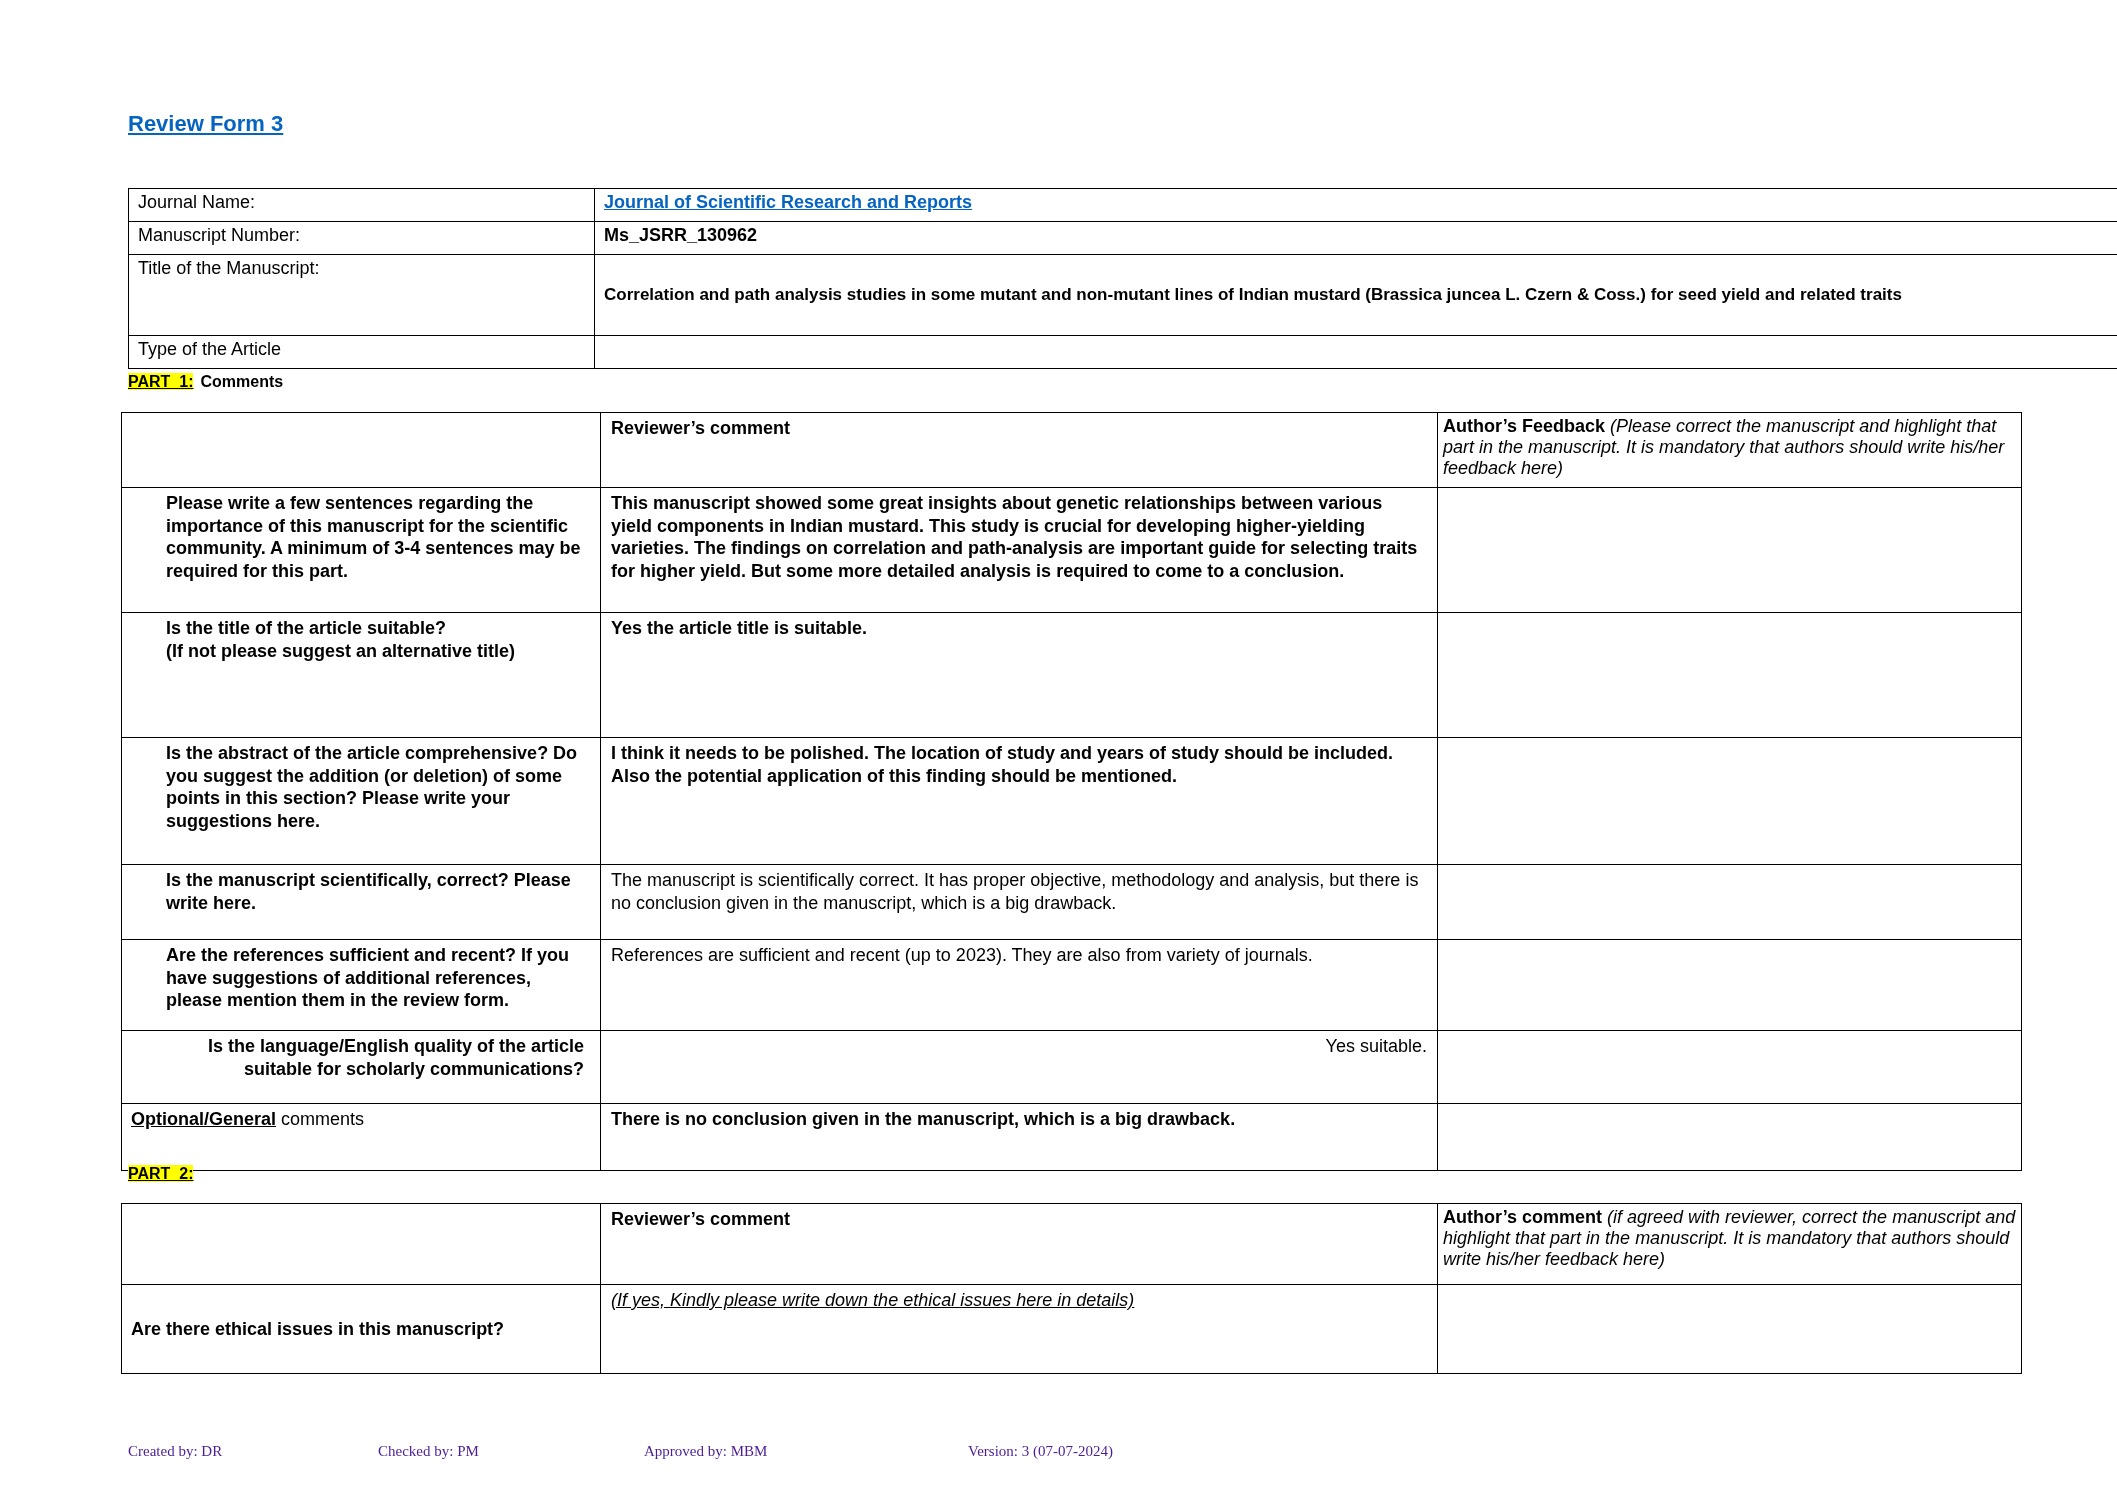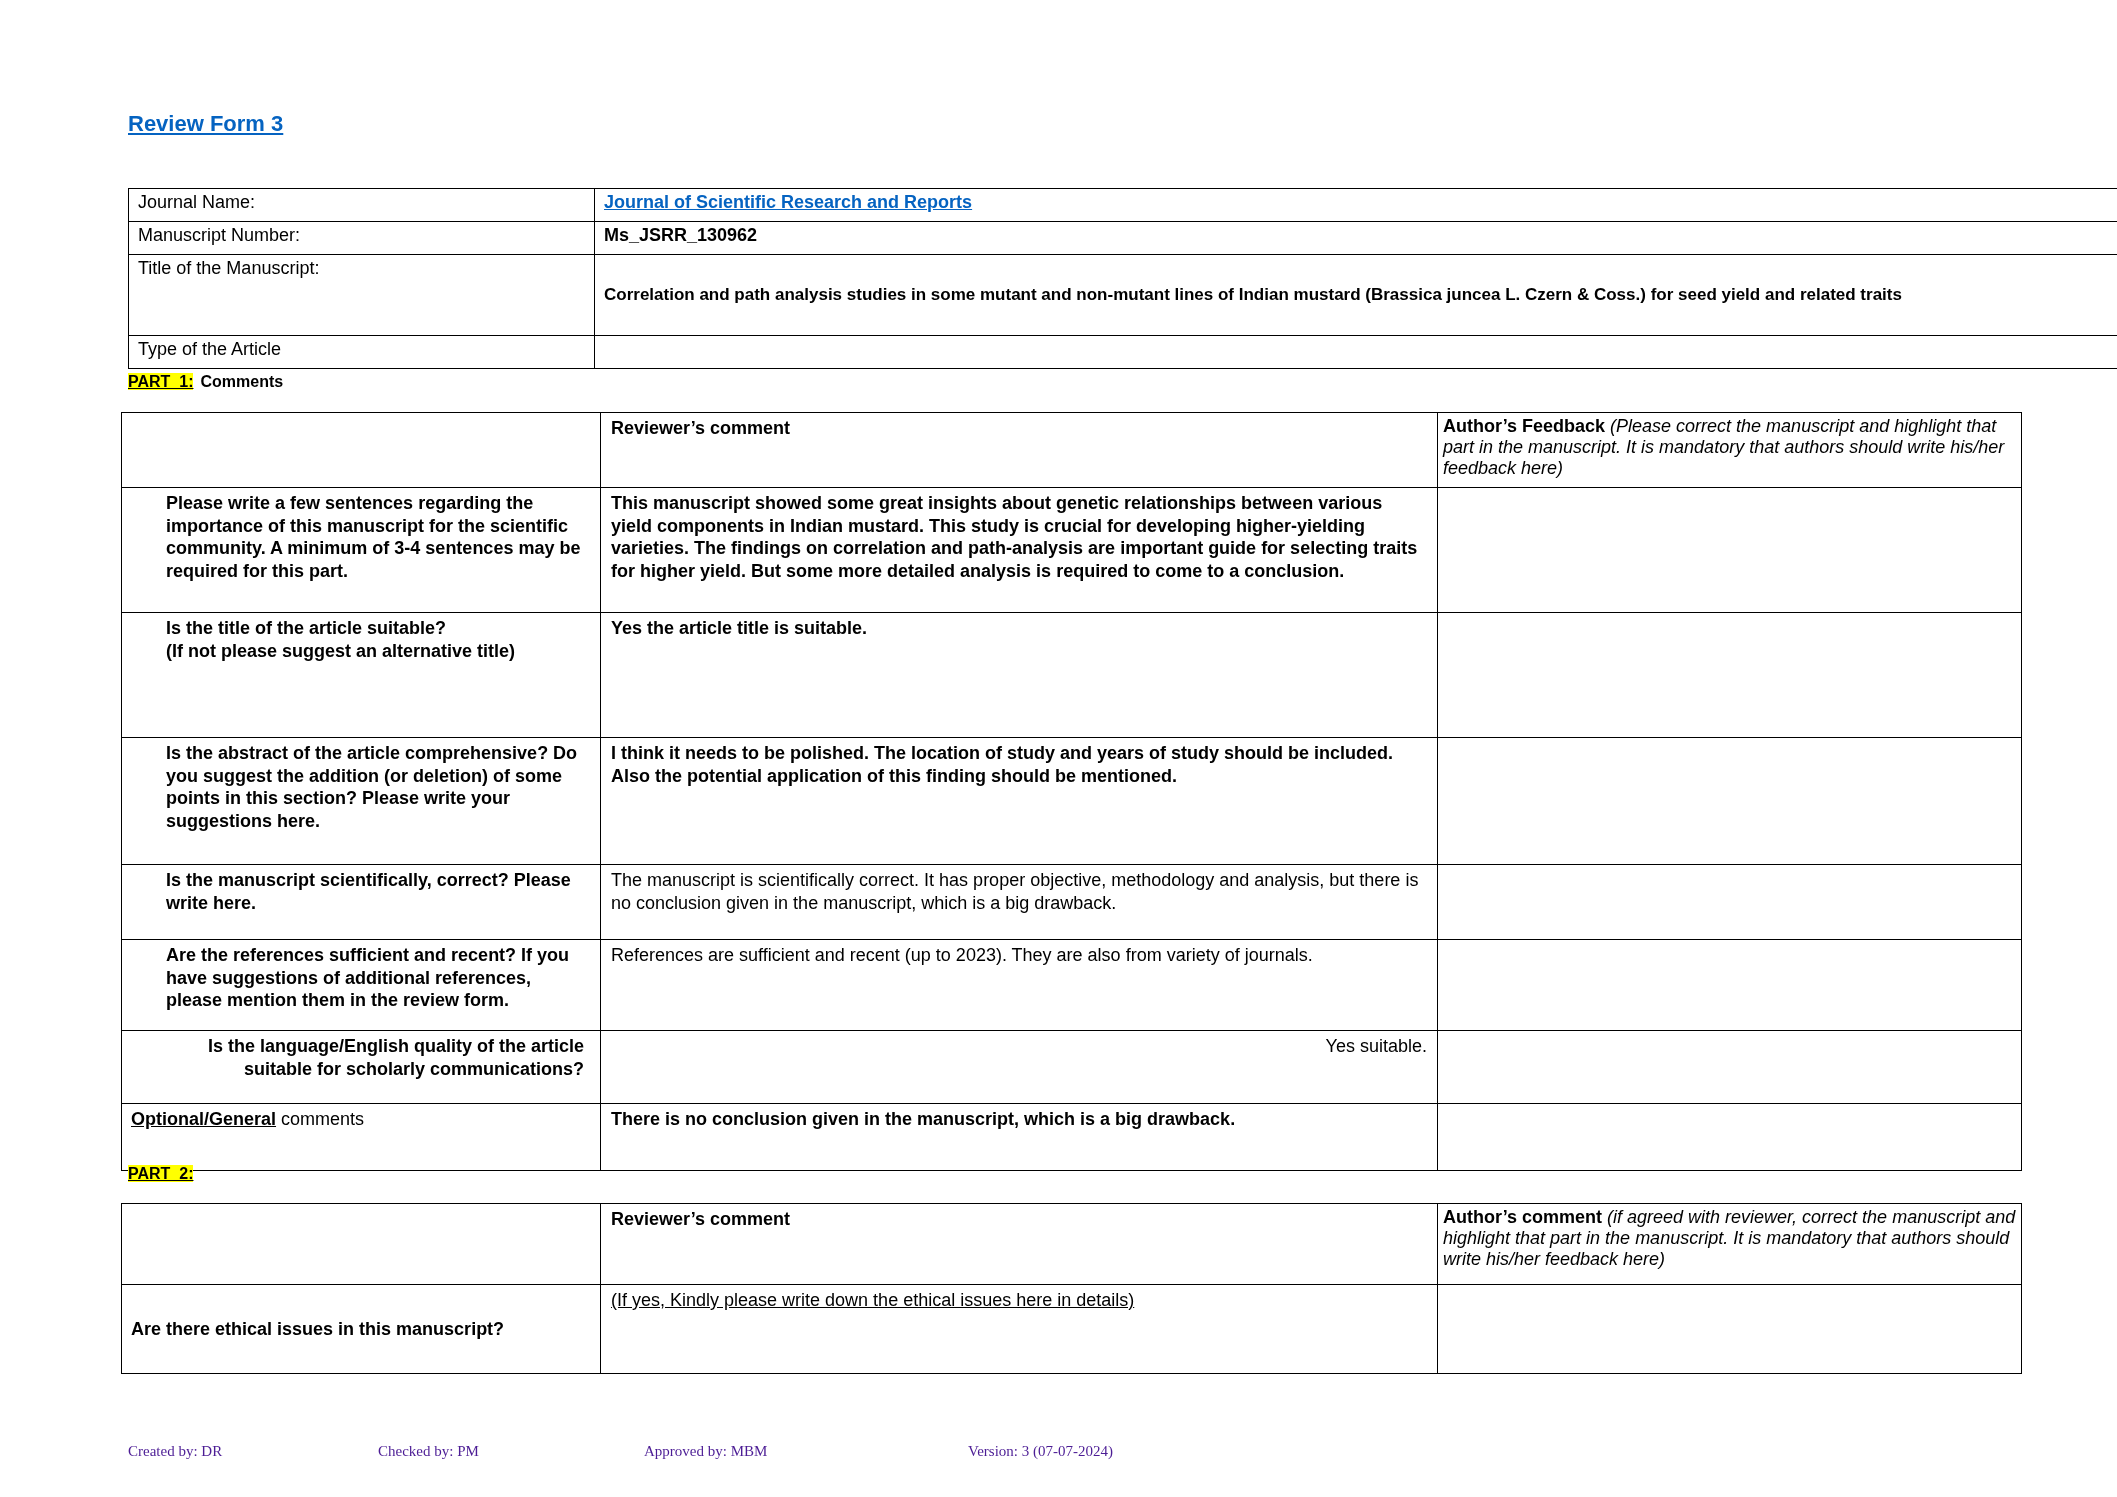--- a/index.html
+++ b/index.html
@@ -39,21 +39,21 @@
   .part-table td { padding:4px 10px; }
   td.q { font-weight:bold; white-space:pre-line; padding-left:44px; padding-right:16px; }
   td.q-flush { padding-left:9px; }
   td.q-mid { vertical-align:middle; font-weight:bold; padding-left:9px; }
   .q-strong { font-weight:bold; text-decoration:underline; }
   .q-rest { font-weight:normal; }
   .bold { font-weight:bold; }
   .hdr { font-weight:bold; }
   .hdr-author { line-height:1.16; padding:3px 5px !important; }
   .note { font-style:italic; font-weight:normal; }
-  .ethics-note { text-decoration:underline; }
+  .ethics-note { font-style:italic; text-decoration:underline; }
 
   tr.h66  > td { height:66px; }
   tr.h116 > td { height:116px; }
   tr.h118 > td { height:118px; }
   tr.h82  > td { height:82px; }
   tr.h64  > td { height:64px;text-align:right; }
   tr.h58  > td { height:58px;margin-top:26px; }
   tr.h72  > td { height:72px; }
   tr.h80  > td { height:80px; }
 

